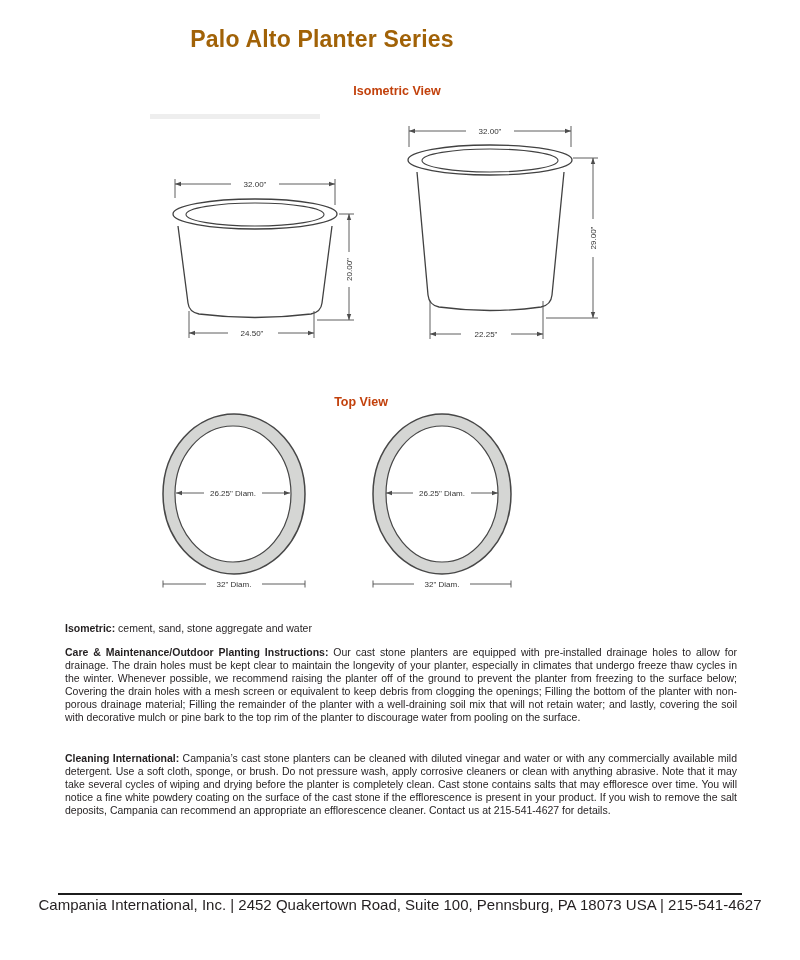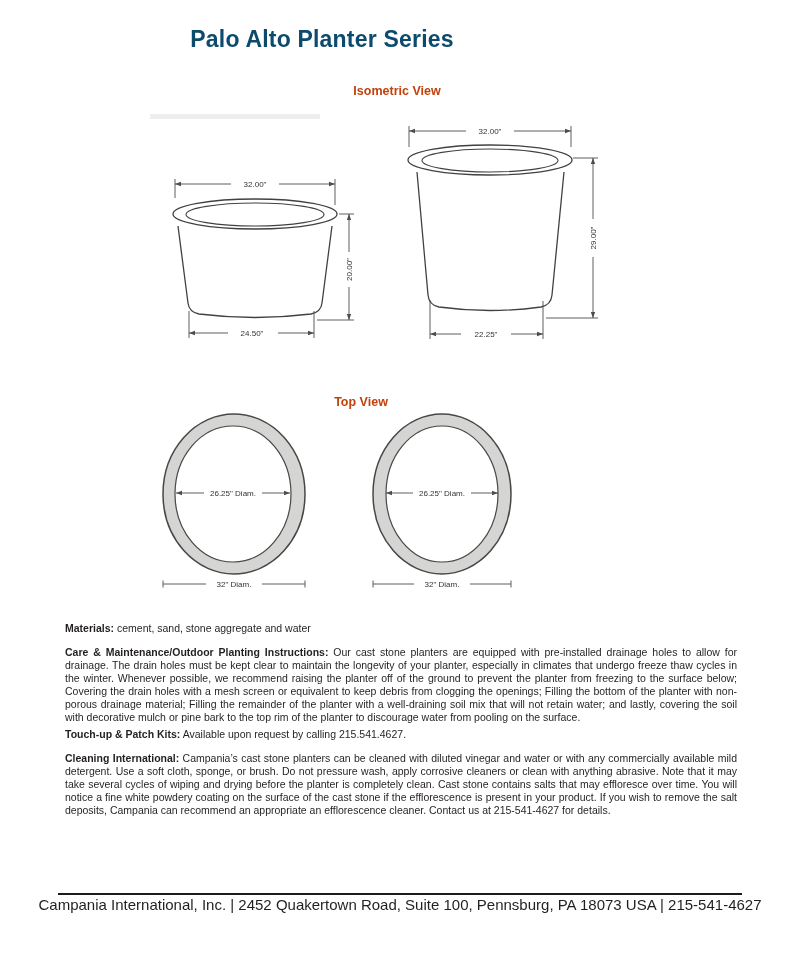--- a/index.html
+++ b/index.html
@@ -1,19 +1,19 @@
 <!DOCTYPE html>
 <html><head>
 <meta charset="utf-8">
 <style>
   html,body{margin:0;padding:0;background:#fff;}
   .page{position:relative;width:800px;height:960px;background:#ffffff;
         font-family:"Liberation Sans",sans-serif;color:#231f20;overflow:hidden;}
   .page-title{position:absolute;top:26px;left:0;width:644px;text-align:center;
-        font-size:23px;font-weight:bold;color:#0c4a6e;letter-spacing:.2px;}
+        font-size:23px;font-weight:bold;color:#a16207;letter-spacing:.2px;}
   .view-heading{position:absolute;font-size:12.5px;font-weight:bold;color:#c2410c;text-align:center;}
   #iso-heading{top:84px;left:297px;width:200px;}
   #top-heading{top:386px;left:261px;width:200px;margin-top:9px;}
   svg{position:absolute;left:0;}
   #iso-svg{top:105px;}
   #topview-svg{top:405px;}
   .drawline{fill:none;stroke:#414141;stroke-width:1.3;stroke-linejoin:round;}
   .rimfill{fill:#ffffff;stroke:#414141;stroke-width:1.3;}
   .dim{stroke:#4d4d4d;stroke-width:0.9;fill:none;}
   .dimarrow{fill:#4d4d4d;stroke:none;}
@@ -164,33 +164,29 @@
         <line class="dim" x1="373" y1="179" x2="511" y2="179"></line>
         <line class="dim" x1="373" y1="175.5" x2="373" y2="182.5"></line>
         <line class="dim" x1="511" y1="175.5" x2="511" y2="182.5"></line>
         <rect class="labelbg" x="414" y="172" width="56" height="13"></rect>
         <text class="dimtext" x="442" y="182" text-anchor="middle">32" Diam.</text>
       </g>
     </g>
   </svg>
 
   <div class="text-block" style="top:622px;">
-    <span class="lbl">Materials:</span>
+    <span class="lbl">Isometric:</span>
     <span>cement, sand, stone aggregate and water</span>
   </div>
 
   <div class="text-block para" style="top:646px;">
     <span class="lbl">Care &amp; Maintenance/Outdoor Planting Instructions:</span>
     <span>Our cast stone planters are equipped with pre-installed drainage holes to allow for drainage. The drain holes must be kept clear to maintain the longevity of your planter, especially in climates that undergo freeze thaw cycles in the winter.  Whenever possible, we recommend raising the planter off of the ground to prevent the planter from freezing to the surface below; Covering the drain holes with a mesh screen or equivalent to keep debris from clogging the openings; Filling the bottom of the planter with non-porous drainage material; Filling the remainder of the planter with a well-draining soil mix that will not retain water; and lastly, covering the soil with decorative mulch or pine bark to the top rim of the planter to discourage water from pooling on the surface.</span>
   </div>
 
-  <div class="text-block" style="top:728px;">
-    <span class="lbl">Touch-up &amp; Patch Kits:</span>
-    <span>Available upon request by calling 215.541.4627.</span>
-  </div>
 
   <div class="text-block para" style="top:752px;">
     <span class="lbl">Cleaning International:</span>
     <span>Campania’s cast stone planters can be cleaned with diluted vinegar and water or with any commercially available mild detergent. Use a soft cloth, sponge, or brush. Do not pressure wash, apply corrosive cleaners or clean with anything abrasive. Note that it may take several cycles of wiping and drying before the planter is completely clean. Cast stone contains salts that may effloresce over time. You will notice a fine white powdery coating on the surface of the cast stone if the efflorescence is present in your product. If you wish to remove the salt deposits, Campania can recommend an appropriate an efflorescence cleaner. Contact us at 215-541-4627 for details.</span>
   </div>
 
   <div class="footer-rule"></div>
   <div id="footer-line1" class="footer-line">Campania International, Inc. | 2452 Quakertown Road, Suite 100, Pennsburg, PA 18073 USA | 215-541-4627</div>
 
 </div>

